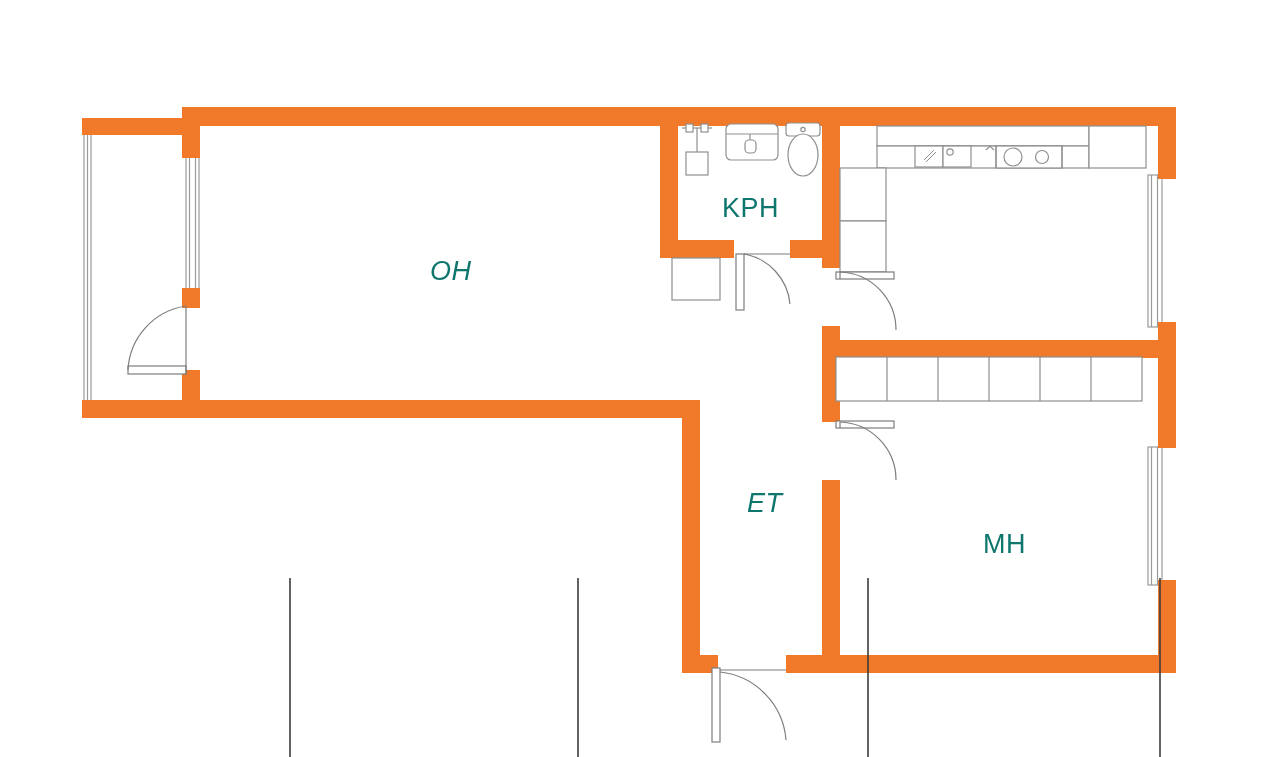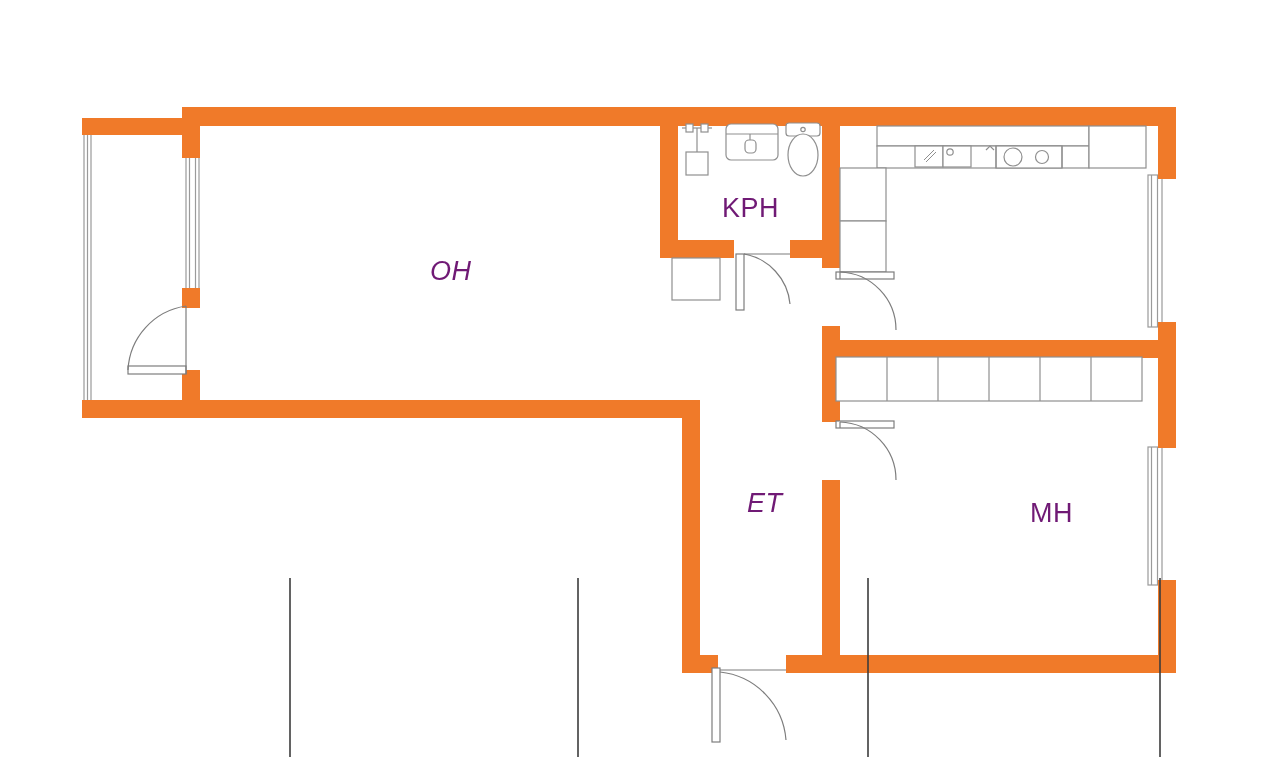--- a/index.html
+++ b/index.html
@@ -25,21 +25,21 @@
     top: 0;
     width: 1280px;
     height: 757px;
     display: block;
   }
   .room-label {
     position: absolute;
     font-family: "Liberation Sans", sans-serif;
     font-size: 27px;
     font-weight: 400;
-    color: #701a75;
+    color: #0f766e;
     letter-spacing: 0.5px;
     white-space: nowrap;
     user-select: none;
   }
 </style>
 </head>
 <body>
 
 <div id="floorplan-root">
 
@@ -226,15 +226,15 @@
     </g>
 
   </svg>
 
   <div class="room-label" style="left:430px; top:256px;font-style:italic;">OH</div>
 
   <div class="room-label" style="left:722px; top:193px;">KPH</div>
 
   <div class="room-label" style="left:747px; top:488px;font-style:italic;">ET</div>
 
-  <div class="room-label" style="left:983px; top:498px;margin-left:47px;">MH</div>
+  <div class="room-label" style="left:983px; top:529px;">MH</div>
 
 </div>
 
 </body></html>

